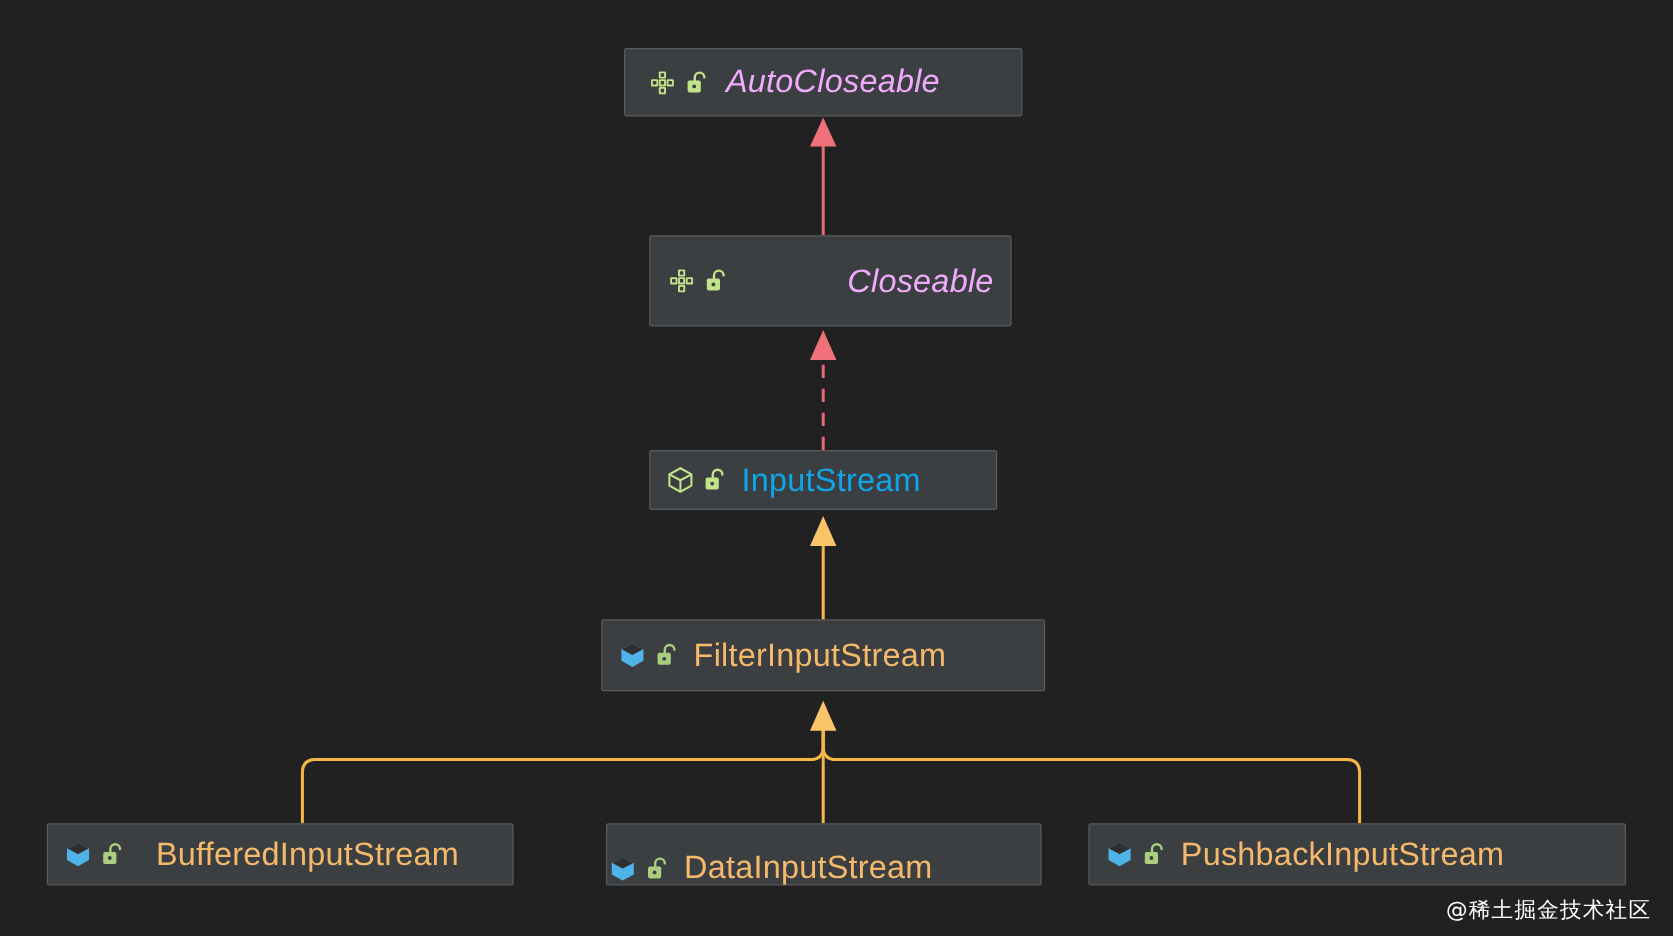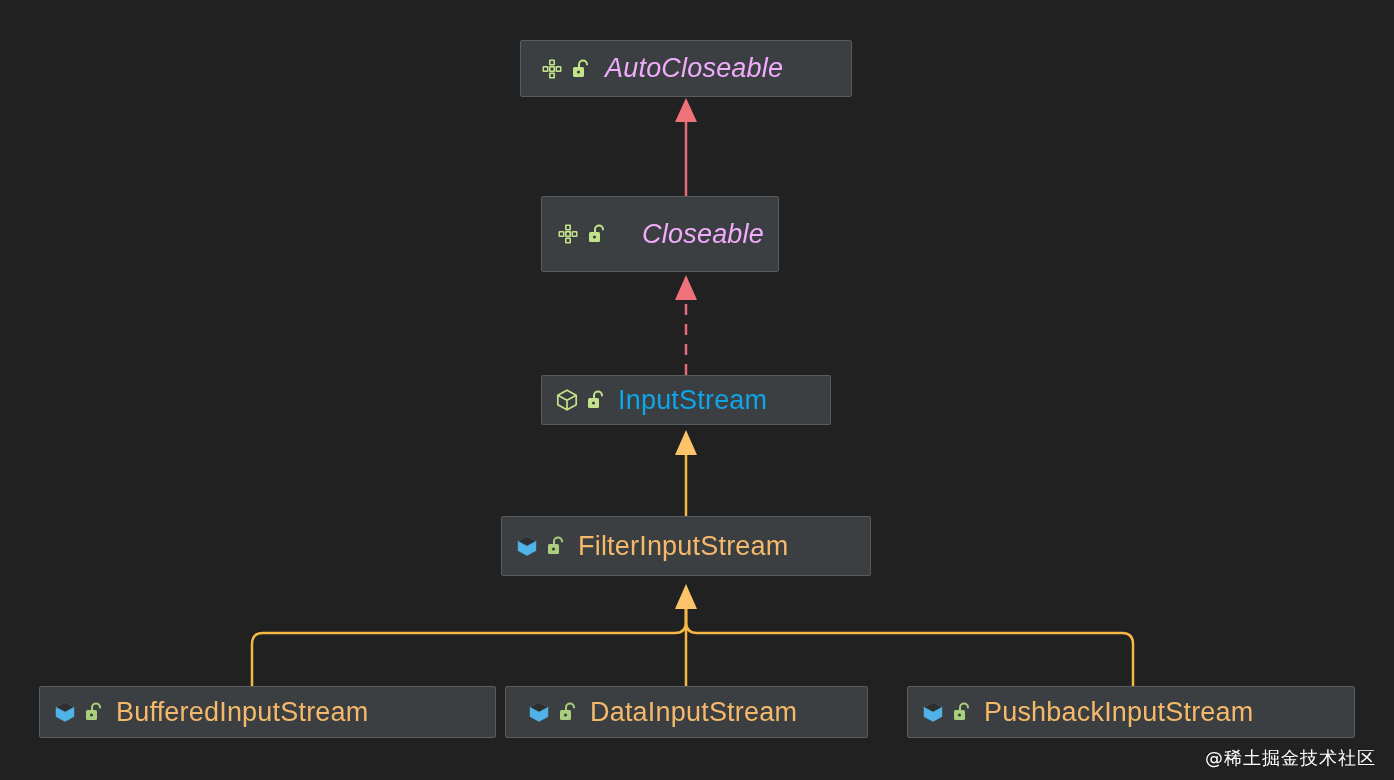--- a/index.html
+++ b/index.html
@@ -57,33 +57,33 @@
     color: #f5b96b;
     font-style: normal;
   }
   .pad { display: inline-block; }
   svg.ico { display: block; overflow: visible; }
 
   
   #n-autocloseable { left: 520px; top: 40px; width: 332px; height: 57px; padding-left: 18px; }
   #n-autocloseable .lbl { margin-left: 14px; }
 
-  #n-closeable { left: 541px; top: 196px; width: 238px; height: 76px; padding-left: 13px; }
+  #n-closeable { left: 541px; top: 196px; width: 302px; height: 76px; padding-left: 13px; }
   #n-closeable .lbl { text-align: right; }
 
   #n-inputstream { left: 541px; top: 375px; width: 290px; height: 50px; padding-left: 12px; }
   #n-inputstream .lbl { margin-left: 12px; }
 
   #n-filterinputstream { left: 501px; top: 516px; width: 370px; height: 60px; padding-left: 12px; }
   #n-filterinputstream .lbl { margin-left: 12px; }
 
-  #n-bufferedinputstream { left: 39px; top: 686px; width: 457px; height: 52px; padding-left: 12px; }
+  #n-bufferedinputstream { left: 39px; top: 686px; width: 389px; height: 52px; padding-left: 12px; gap: 14px; }
   #n-bufferedinputstream .lbl { margin-left: 12px; }
 
-  #n-datainputstream { left: 505px; top: 686px; width: 363px; height: 52px; padding-left: 20px; }
+  #n-datainputstream { left: 505px; top: 686px; width: 363px; height: 52px; padding-left: 0; align-items: flex-end; }
   #n-datainputstream .lbl { margin-left: 12px; }
 
   #n-pushbackinputstream { left: 907px; top: 686px; width: 448px; height: 52px; padding-left: 12px; }
   #n-pushbackinputstream .lbl { margin-left: 12px; }
 
   #watermark {
     position: absolute;
     right: 18px;
     bottom: 10px;
     color: #ffffff;

